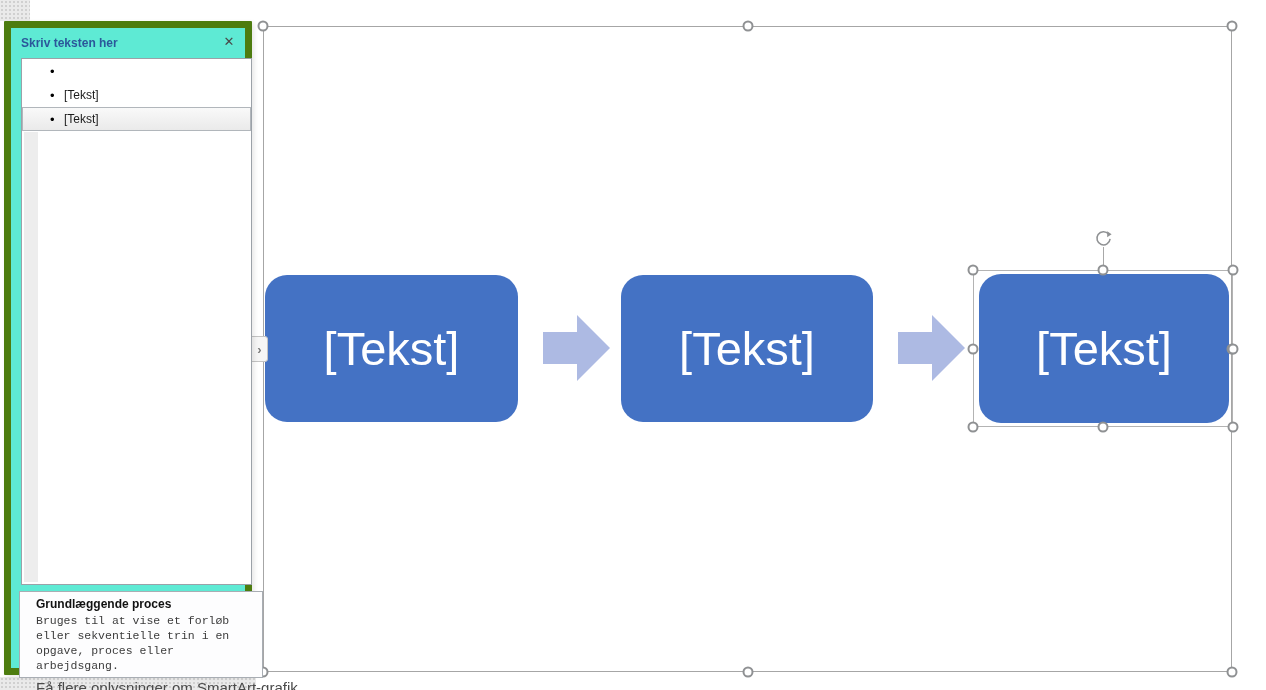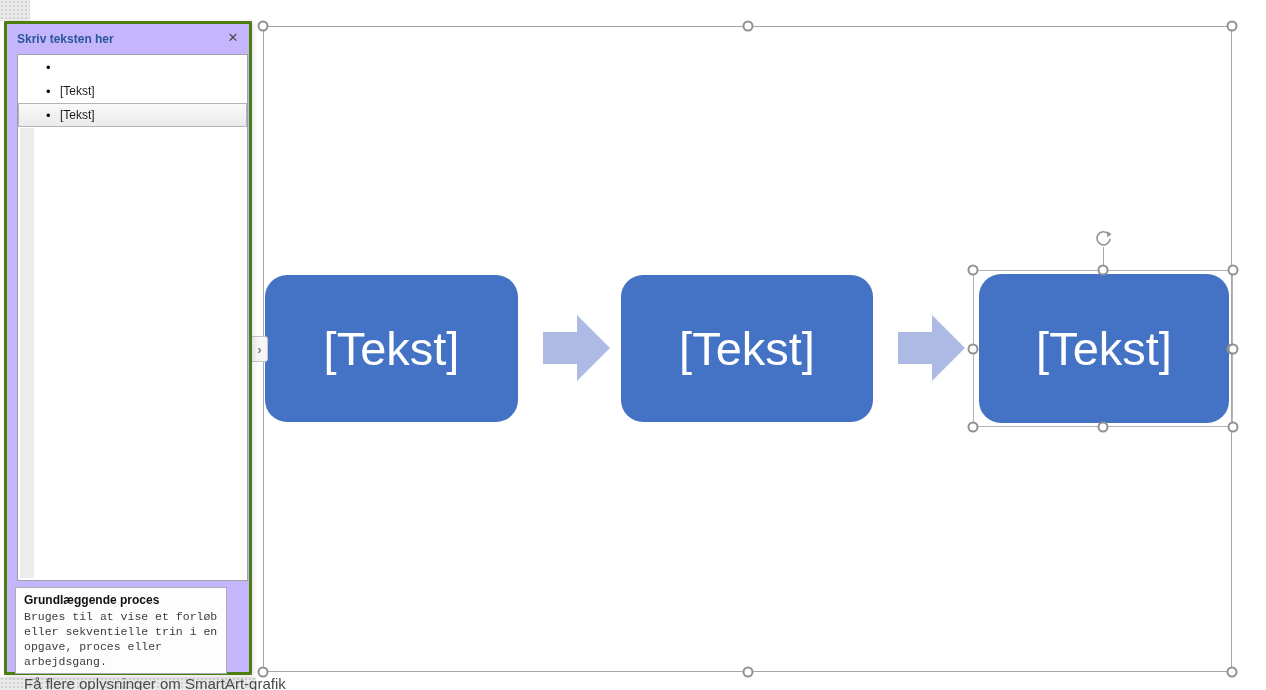--- a/index.html
+++ b/index.html
@@ -40,21 +40,21 @@
   .rot-icon{position:absolute;left:1094px;top:229px;z-index:6;}
   .pane-toggle{
     position:absolute;left:251px;top:336px;width:17px;height:26px;
     background:#f6f6f6;border:1px solid #c4c4c4;border-radius:0 3px 3px 0;
     box-sizing:border-box;z-index:7;display:flex;align-items:center;justify-content:center;
     color:#7a7a7a;font-size:13px;font-weight:bold;cursor:pointer;
   }
   
   .text-pane{
     position:absolute;left:4px;top:21px;width:248px;height:654px;
-    background:#c4b5fd;border:3px solid #4d7c0f;border-radius:1px;
+    background:#5eead4;border:7px solid #4d7c0f;border-radius:1px;
     box-sizing:border-box;z-index:10;
     box-shadow:2px 2px 5px rgba(0,0,0,0.10);
   }
   .tp-header{position:relative;height:30px;}
   .tp-title{
     position:absolute;left:10px;top:8px;font-size:12px;font-weight:bold;color:#2b579a;
   }
   .tp-close{
     position:absolute;right:8px;top:6px;width:16px;height:16px;
     color:#4a4a4a;font-size:13px;line-height:16px;text-align:center;cursor:pointer;
@@ -70,23 +70,23 @@
     position:relative;height:24px;display:flex;align-items:center;
     padding-left:28px;box-sizing:border-box;background:#ffffff;cursor:text;
   }
   .tp-row .bullet{font-size:13px;color:#000;width:14px;}
   .tp-row .rowtext{font-size:12px;color:#1b1b1b;}
   .tp-row.selected{
     background:linear-gradient(#f9f9f9,#eaeaea);
     border:1px solid #b1b6bb;padding-left:27px;
   }
   .tp-info{
-    position:absolute;left:8px;top:563px;width:212px;height:87px;
+    position:absolute;left:8px;top:563px;width:244px;height:87px;
     background:#fdfdfe;border:1px solid #a8adb3;box-sizing:border-box;
-    padding:5px 8px;
+    padding:5px 16px;
   }
   .tp-info-title{font-size:12px;font-weight:bold;color:#111;}
   .tp-info-body{font-size:11.5px;color:#3c3c3c;line-height:15px;margin-top:2px;font-family:Liberation Mono, monospace;}
   .tp-info-link{
     font-size:15px;color:#4a4a4a;margin-top:6px;
     white-space:nowrap;cursor:pointer;
   }
 </style>
 </head>
 <body>

